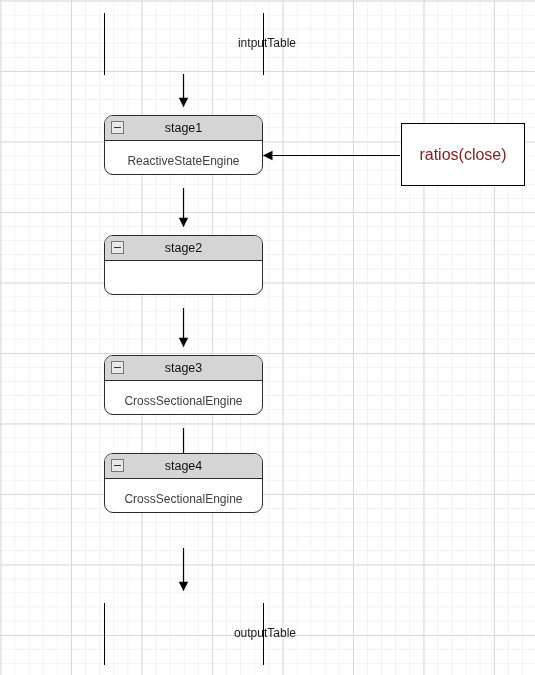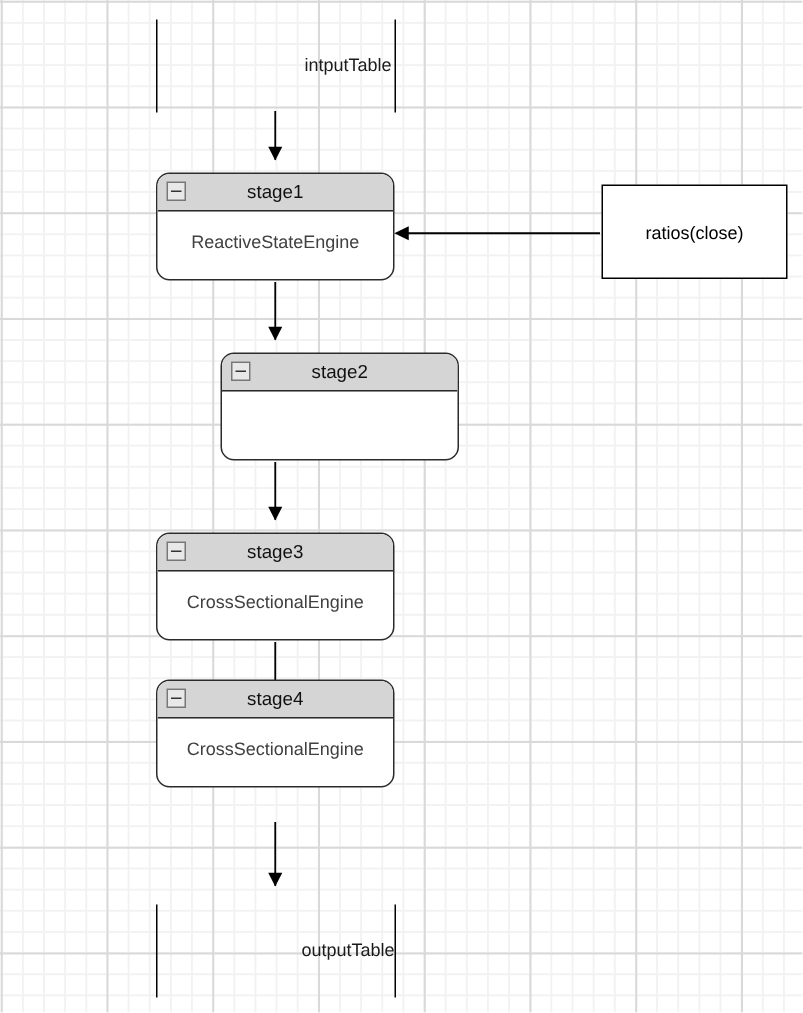--- a/index.html
+++ b/index.html
@@ -57,37 +57,36 @@
     height: 62px;
     border-left: 1.6px solid #000000;
   }
   .terminal .bar.left  { left: 0px; }
   .terminal .bar.right { left: 159px; }
   .terminal .terminal-label {
     position: absolute;
     left: 0;
     top: 23px;
     width: 192px;
-    text-align: center;
+    text-align: right;
     font-size: 12px;
     color: #1a1a1a;
     line-height: 14px;
     white-space: nowrap;
-    padding-left: 32px;
   }
 
   #terminal-input  { top: 13px; }
   #terminal-output { top: 603px; }
 
   
   .stage {
     position: absolute;
     left: 104px;
     width: 159px;
-    height: 72px;
+    height: 60px;
     box-sizing: border-box;
     border: 1.3px solid #2b2b2b;
     border-radius: 9px;
     background: #ffffff;
     overflow: hidden;
   }
   .stage .stage-header {
     position: relative;
     height: 25px;
     box-sizing: border-box;
@@ -130,43 +129,43 @@
   }
   .stage .stage-body-label {
     font-size: 12px;
     color: #404040;
     line-height: 14px;
     white-space: nowrap;
     margin-top: -6px;
   }
 
   #stage-1 { top: 115px; }
-  #stage-2 { top: 235px; margin-left: 43px; }
+  #stage-2 { top: 235px; }
   #stage-3 { top: 355px; }
   #stage-4 { top: 453px; }
 
   
   .plain-node {
     position: absolute;
     box-sizing: border-box;
     border: 1.4px solid #000000;
     background: #ffffff;
     display: flex;
     align-items: center;
     justify-content: center;
   }
   #node-ratios {
     left: 401px;
     top: 123px;
     width: 124px;
     height: 63px;
   }
   .plain-node .plain-node-label {
-    font-size: 12px;
-    color: #000000;
+    font-size: 16px;
+    color: #7f1d1d;
     line-height: 14px;
     white-space: nowrap;
   }
 </style>
 </head>
 <body>
 
 <div id="canvas">
 
   <svg id="connectors" viewBox="0 0 535 675" width="535" height="675">

